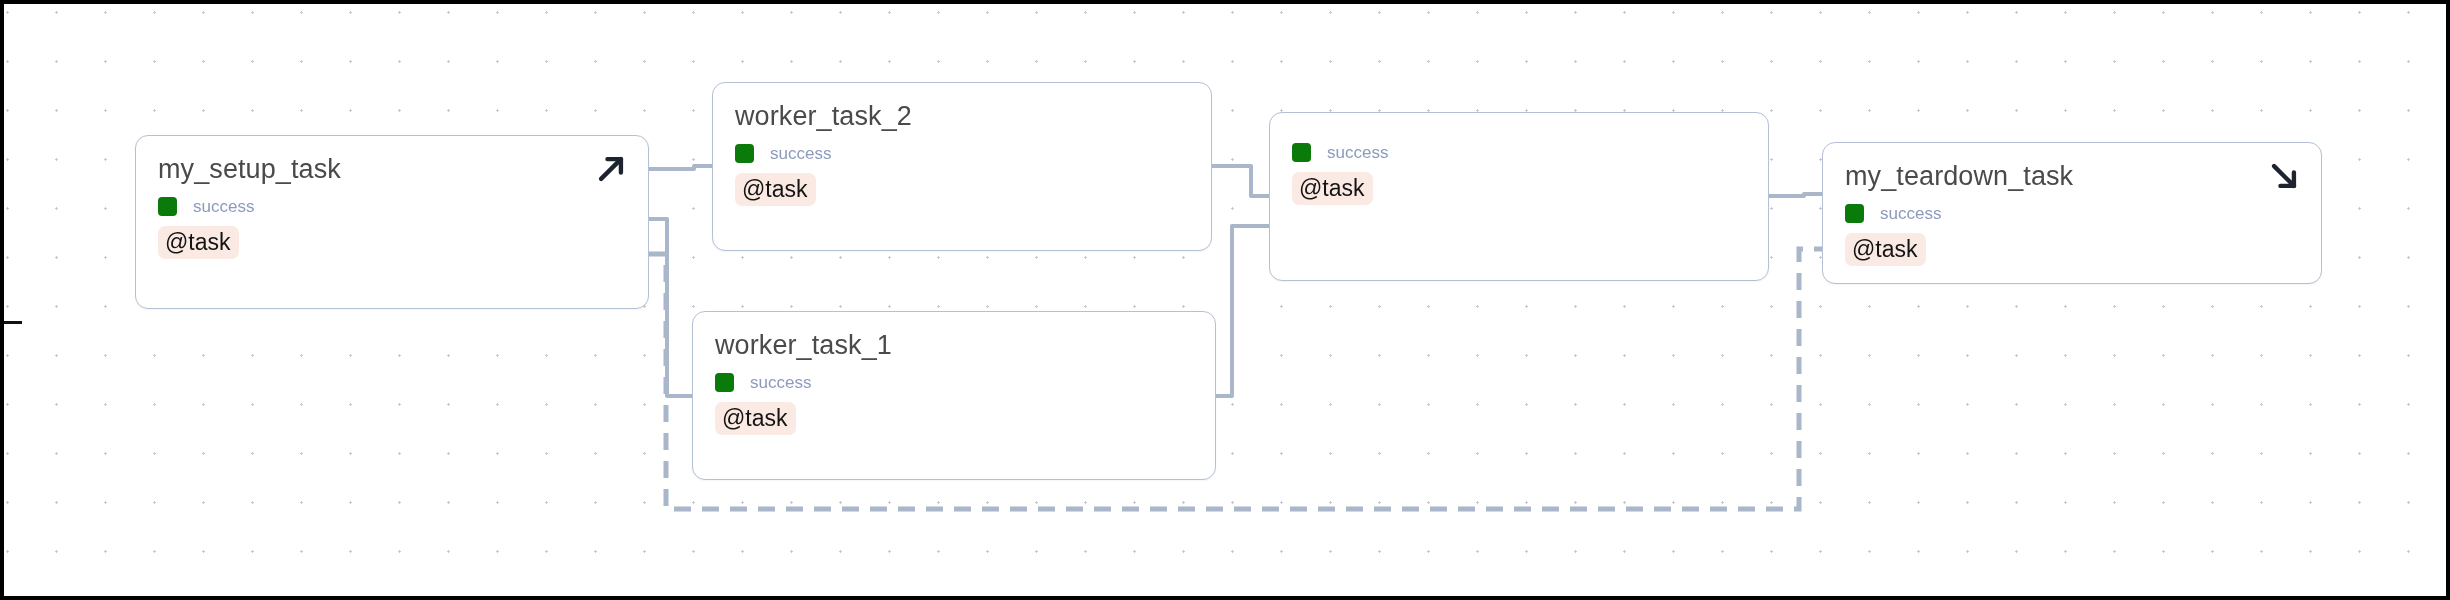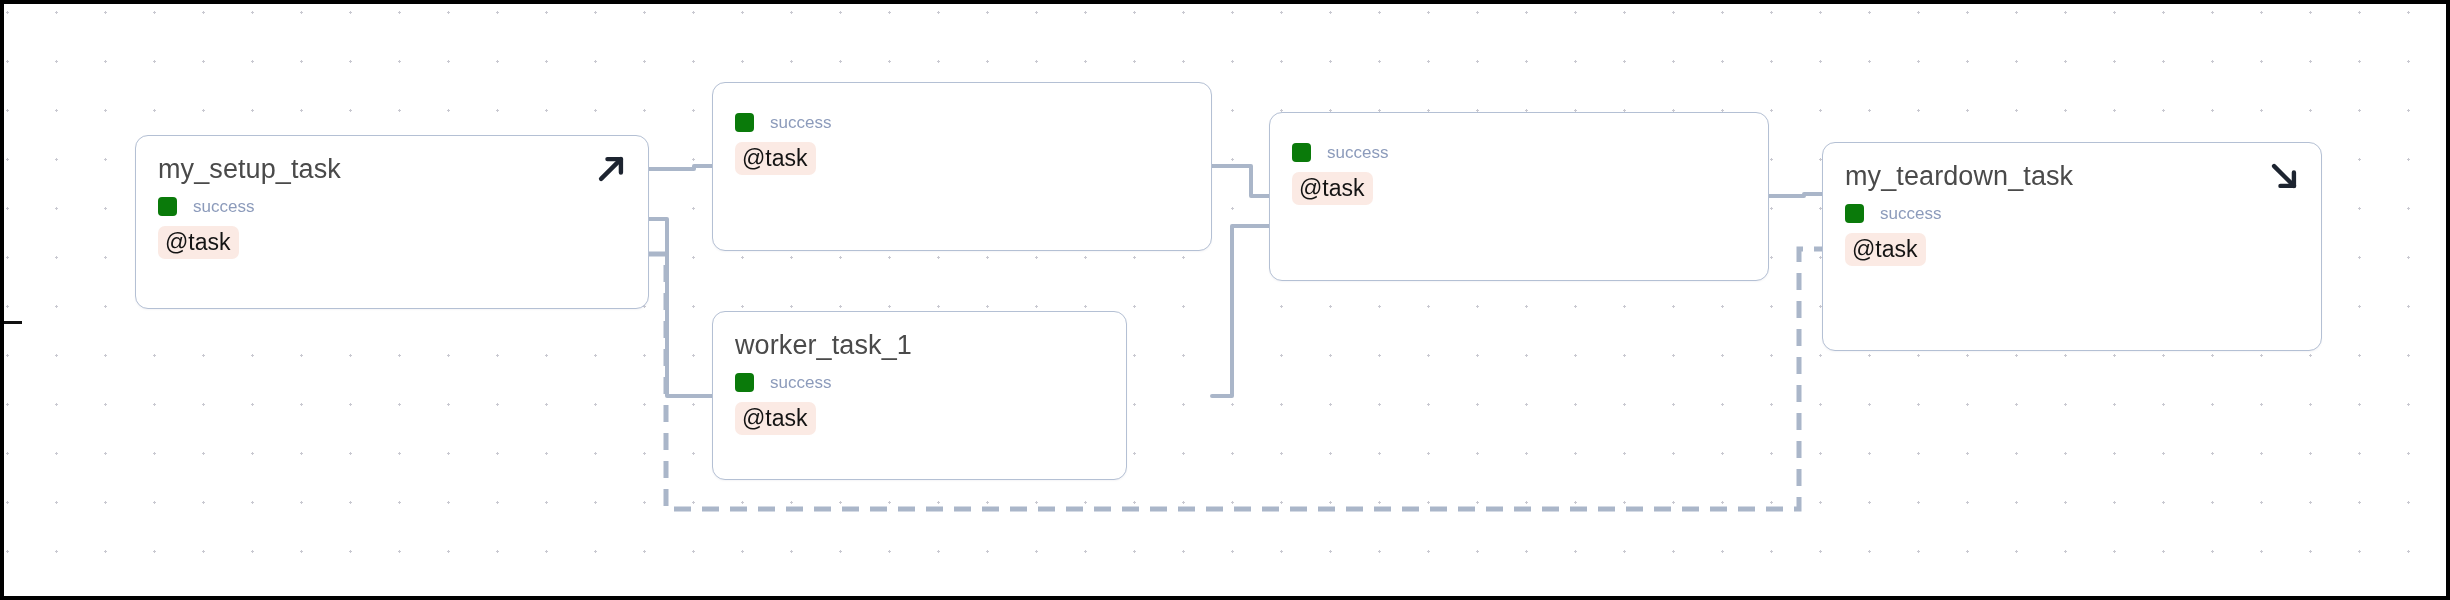--- a/index.html
+++ b/index.html
@@ -150,51 +150,52 @@
     </div>
     <span class="corner-arrow">
       <svg viewBox="0 0 24 24" fill="none" stroke="currentColor" stroke-width="3.1" stroke-linecap="round" stroke-linejoin="round">
         <line x1="5" y1="19" x2="19" y2="5"></line>
         <polyline points="9.5,5 19,5 19,14.5"></polyline>
       </svg>
     </span>
   </div>
 
   <div class="node" style="left:708px; top:78px; width:500px; height:169px;">
-    <div class="node-status-row">
-      <span class="status-swatch"></span>
-      <span class="status-label">success</span>
-    </div>
-    <div class="node-tag-row">
-      <span class="node-tag">@task</span>
-    </div>
-  </div>
-
-  <div class="node" style="left:708px; top:307px; width:415px; height:169px;">
+    <div class="node-title">worker_task_2</div>
+    <div class="node-status-row">
+      <span class="status-swatch"></span>
+      <span class="status-label">success</span>
+    </div>
+    <div class="node-tag-row">
+      <span class="node-tag">@task</span>
+    </div>
+  </div>
+
+  <div class="node" style="left:688px; top:307px; width:524px; height:169px;">
     <div class="node-title">worker_task_1</div>
     <div class="node-status-row">
       <span class="status-swatch"></span>
       <span class="status-label">success</span>
     </div>
     <div class="node-tag-row">
       <span class="node-tag">@task</span>
     </div>
   </div>
 
   <div class="node" style="left:1265px; top:108px; width:500px; height:169px;">
     <div class="node-status-row">
       <span class="status-swatch"></span>
       <span class="status-label">success</span>
     </div>
     <div class="node-tag-row">
       <span class="node-tag">@task</span>
     </div>
   </div>
 
-  <div class="node" style="left:1818px; top:138px; width:500px; height:209px;">
+  <div class="node" style="left:1818px; top:138px; width:500px; height:142px;">
     <div class="node-title">my_teardown_task</div>
     <div class="node-status-row">
       <span class="status-swatch"></span>
       <span class="status-label">success</span>
     </div>
     <div class="node-tag-row">
       <span class="node-tag">@task</span>
     </div>
     <span class="corner-arrow">
       <svg viewBox="0 0 24 24" fill="none" stroke="currentColor" stroke-width="3.1" stroke-linecap="round" stroke-linejoin="round">

